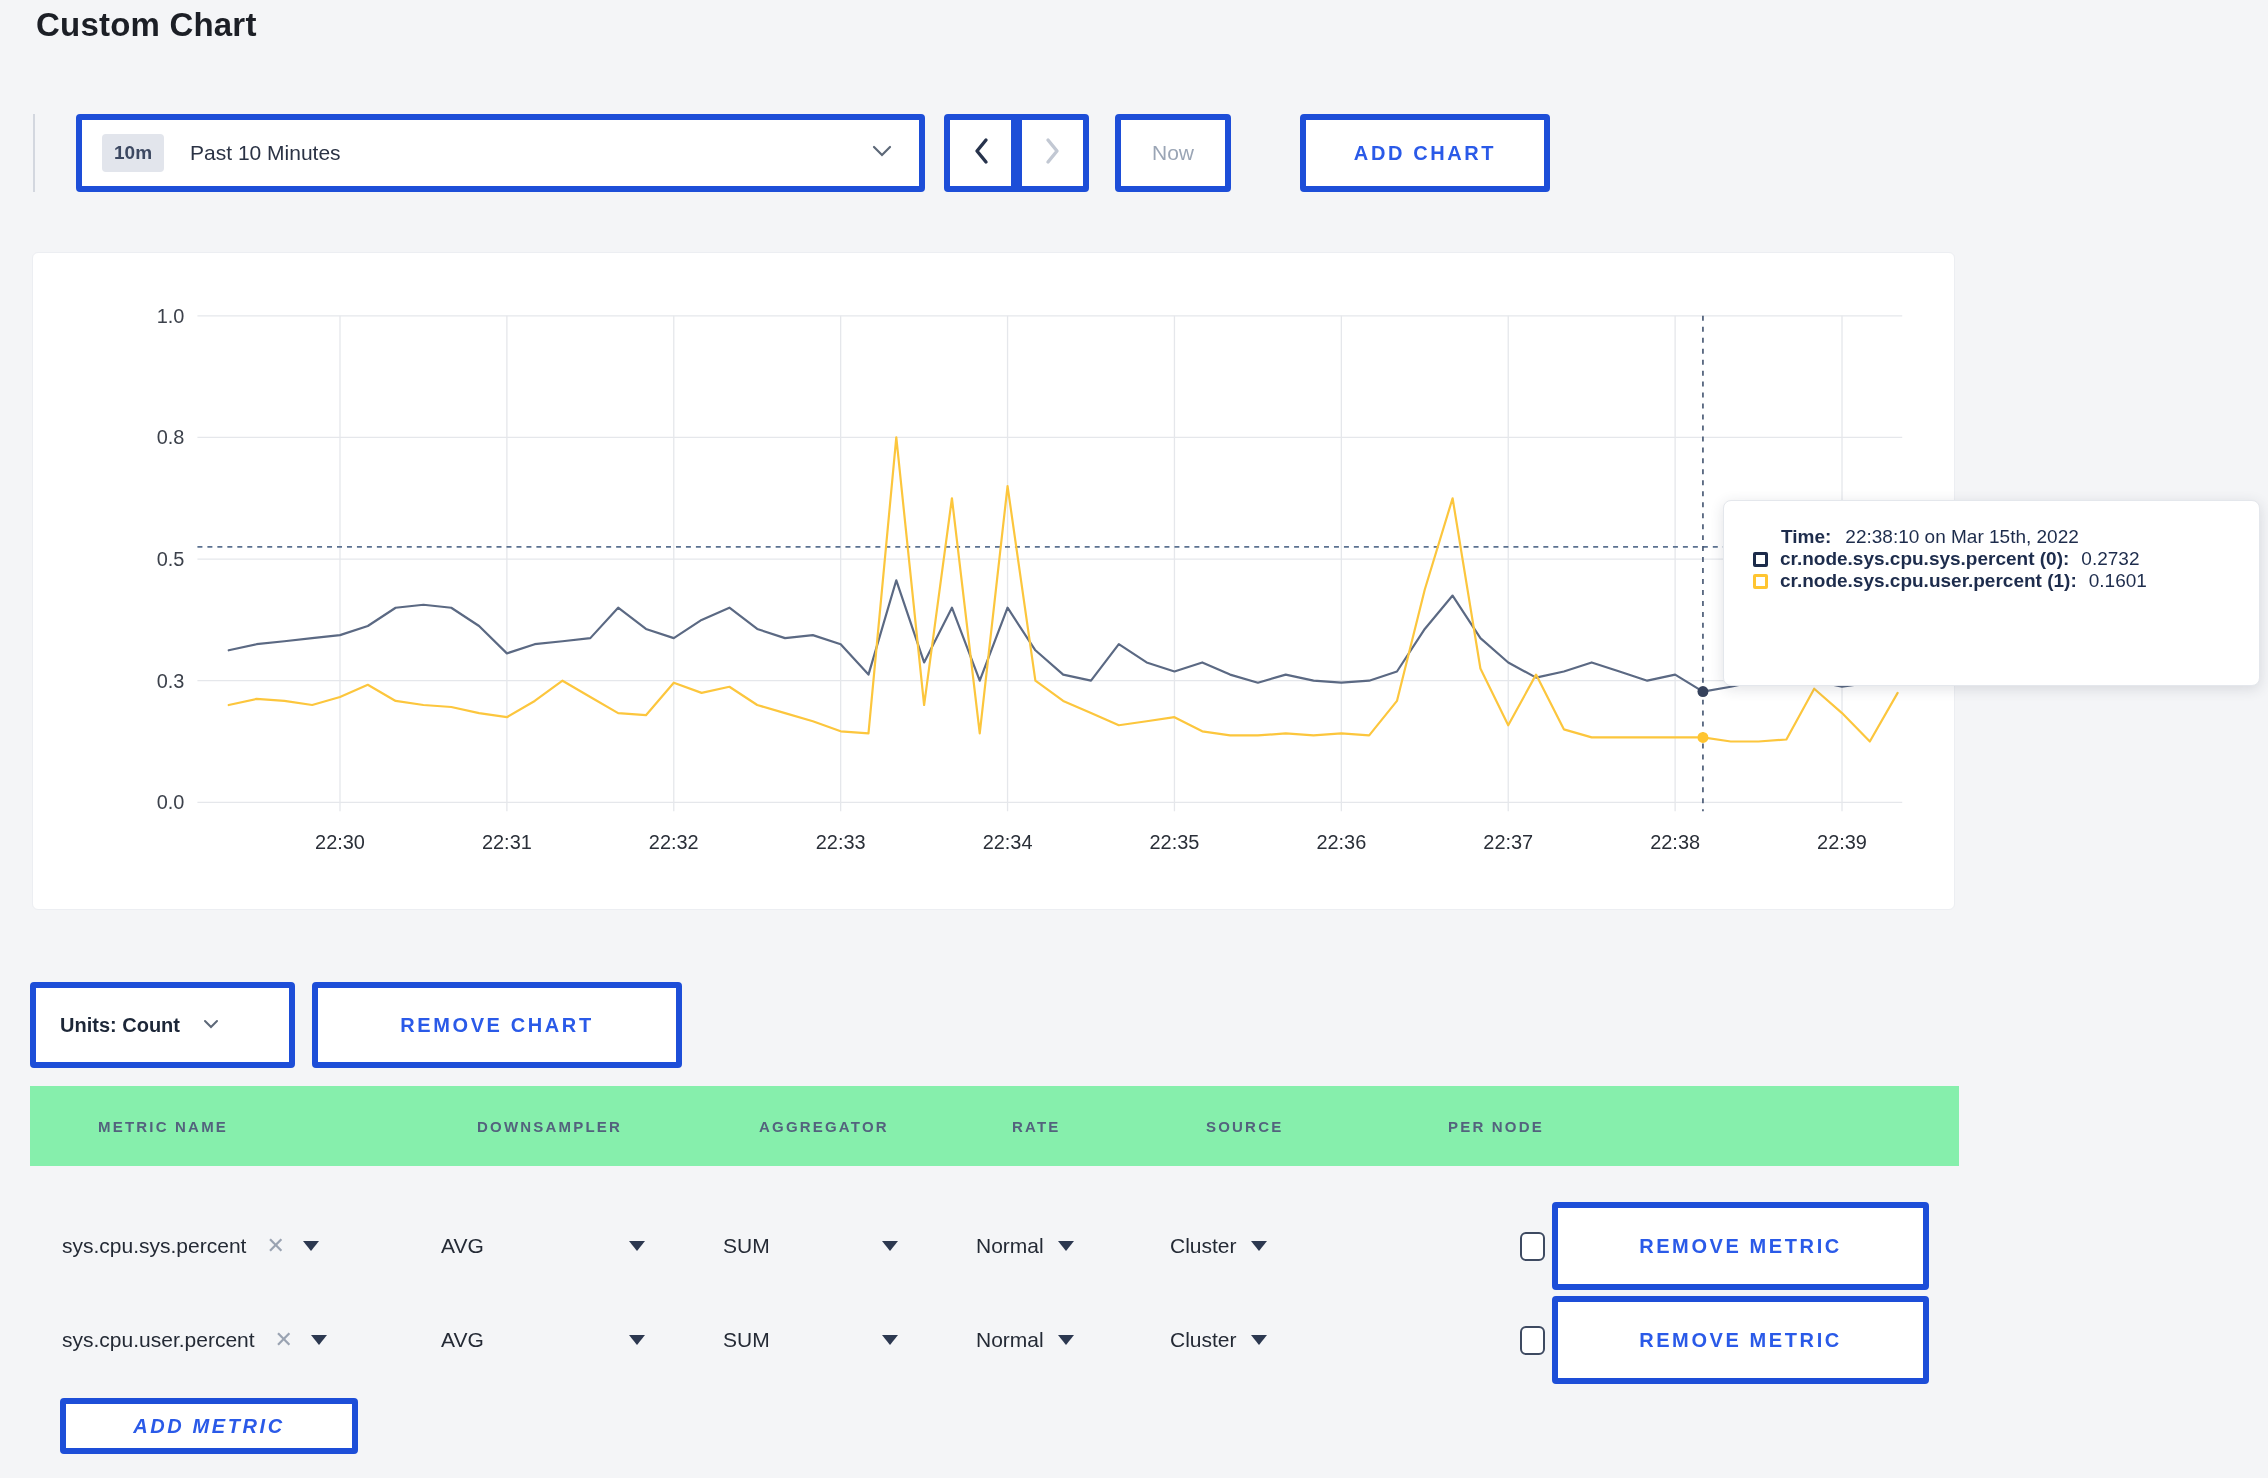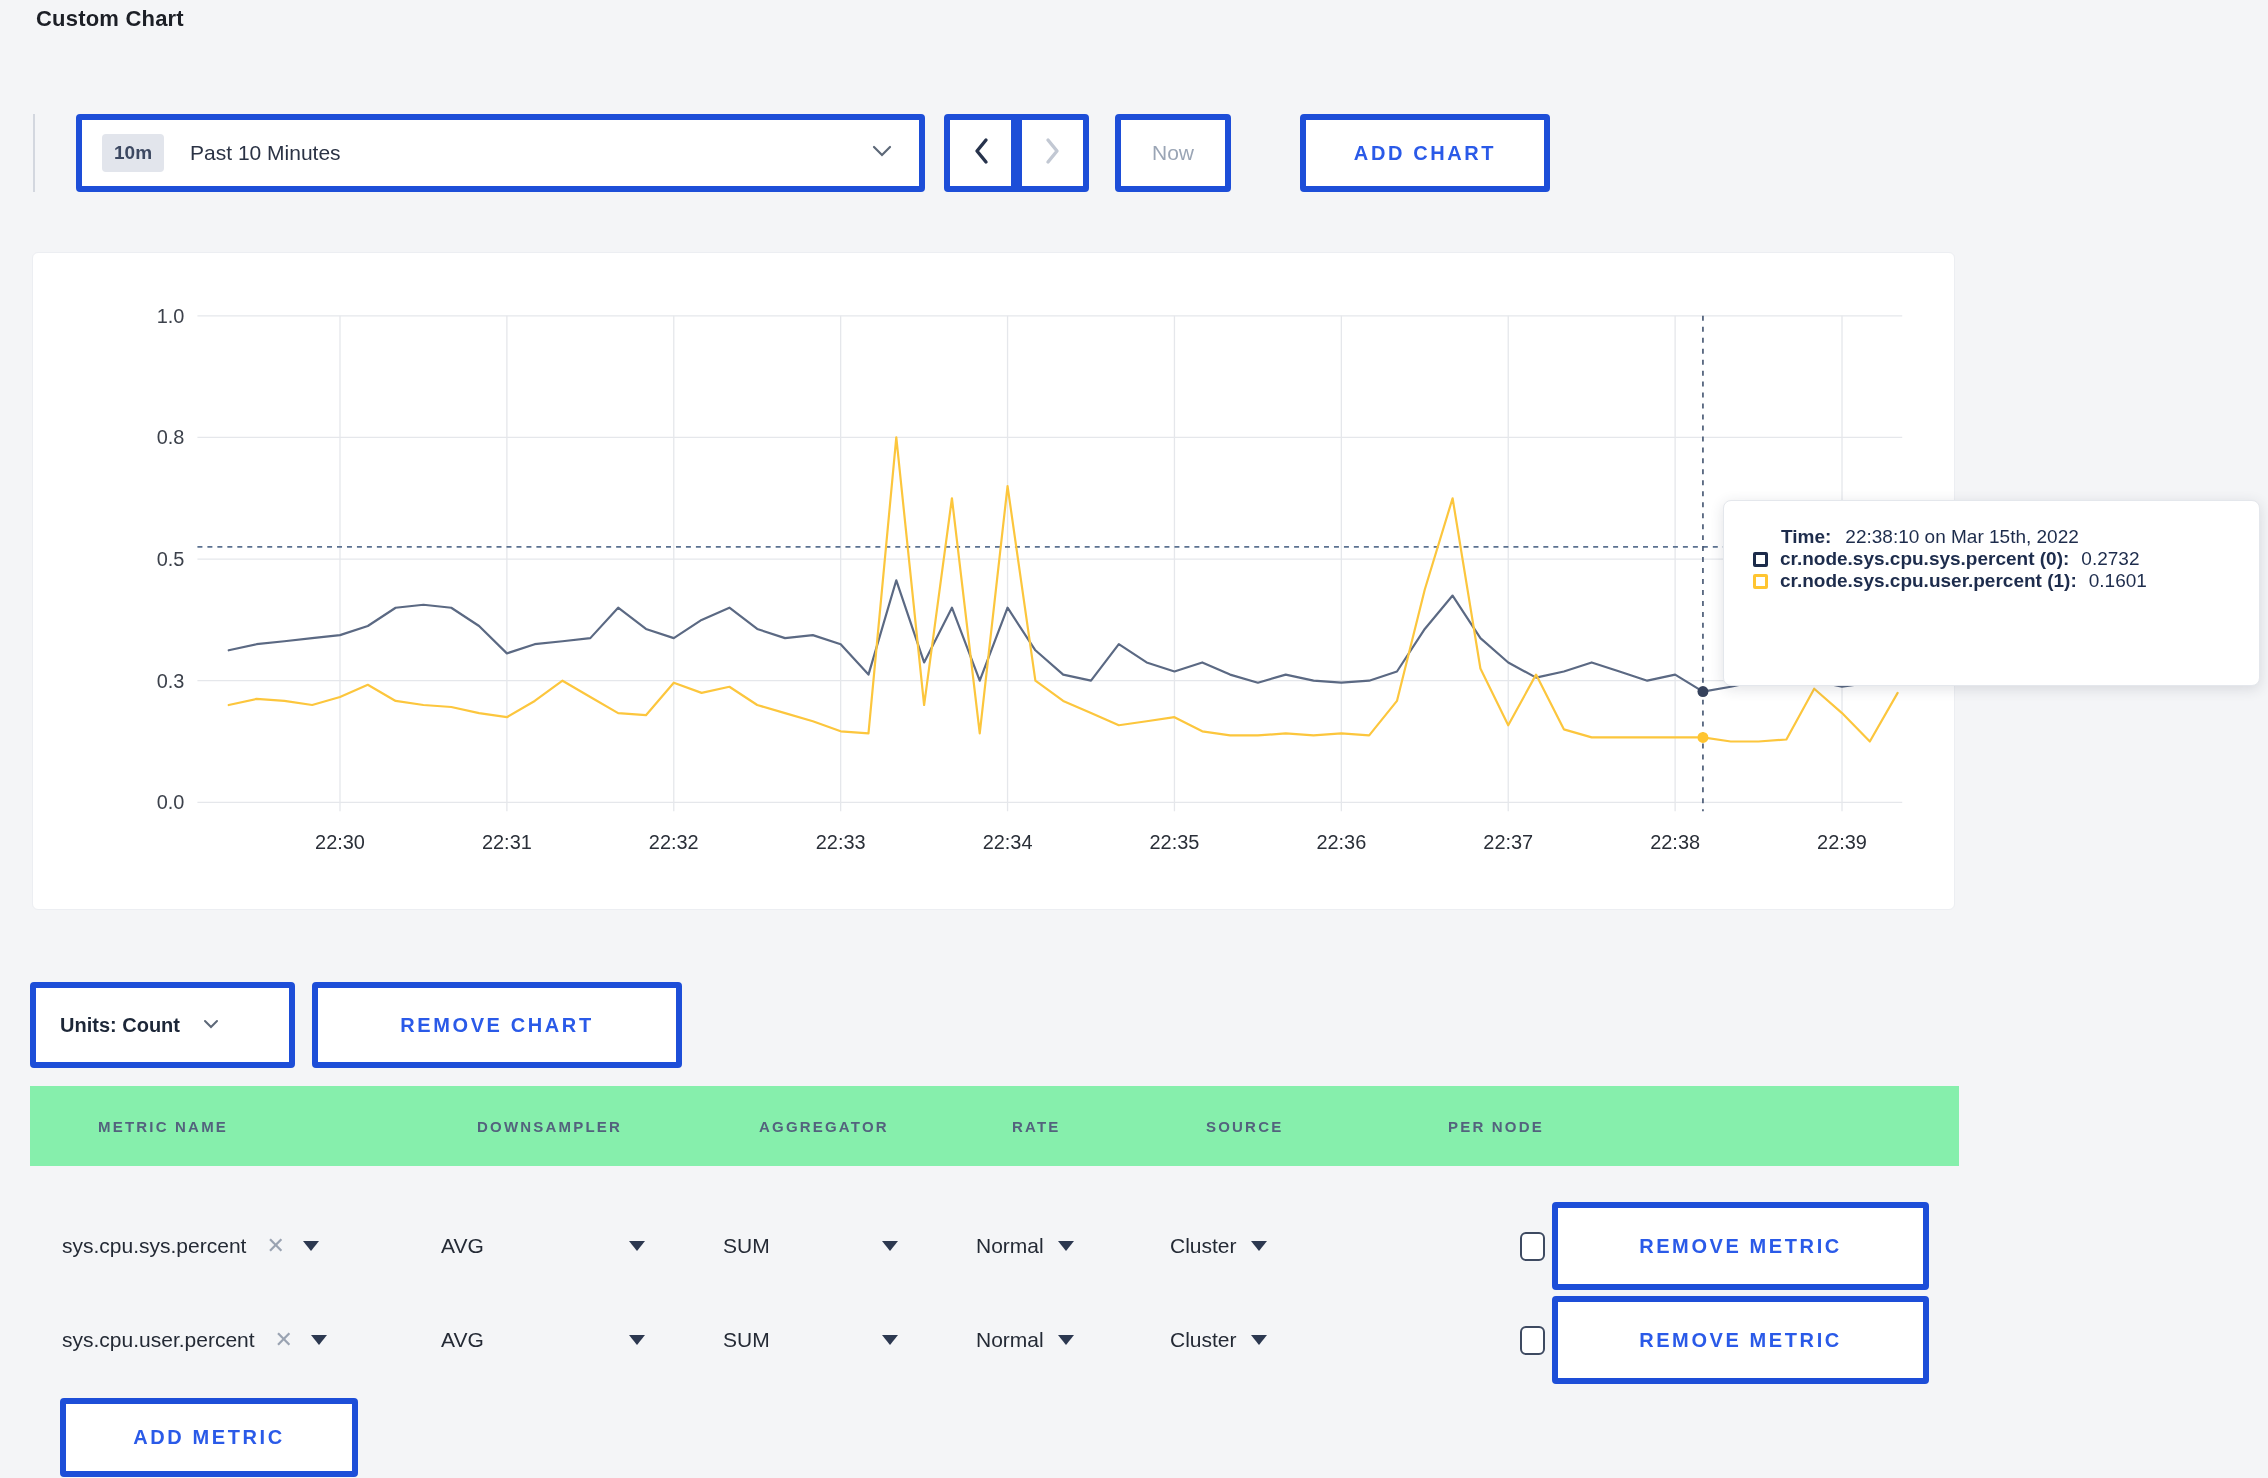--- a/index.html
+++ b/index.html
@@ -9,21 +9,21 @@
     background:#f4f5f7;
     color:#242a35;
     position:relative;
     overflow:hidden;
   }
   .abs { position:absolute; }
 
   
   #page-title {
     left:36px; top:6px;
-    font-size:22px; font-weight:600; color:#1c1f26;
+    font-size:33px; font-weight:600; color:#1c1f26;
     letter-spacing:.2px;
   }
 
   
   .toolbar-divider {
     left:33px; top:114px; width:2px; height:78px; background:#d3d7df;
   }
   .btn {
     background:#fff;
     border:6px solid #1d4ed8;
@@ -118,21 +118,21 @@
   }
   .dd-wide { cursor:pointer; }
   .dd-wide .tri { margin-left:auto; margin-right:78px; }
   .dd-inline { cursor:pointer; }
   .dd-inline .tri { margin-left:14px; }
   .checkbox {
     width:25px; height:29px; border:2px solid #3e4a61; border-radius:6px;
     background:#fff; cursor:pointer; margin-left:108px;
   }
   .remove-metric-button { width:377px; height:88px; }
-  #add-metric-button { left:60px; top:1398px; width:298px; height:79px; }
+  #add-metric-button { left:60px; top:1398px; width:298px; height:56px;font-style:italic; }
 </style>
 </head>
 <body>
 
 <h1 class="abs" id="page-title">Custom Chart</h1>
 
 <div class="abs toolbar-divider"></div>
 
 <div class="abs btn" id="time-range-dropdown">
   <span class="time-badge">10m</span>

